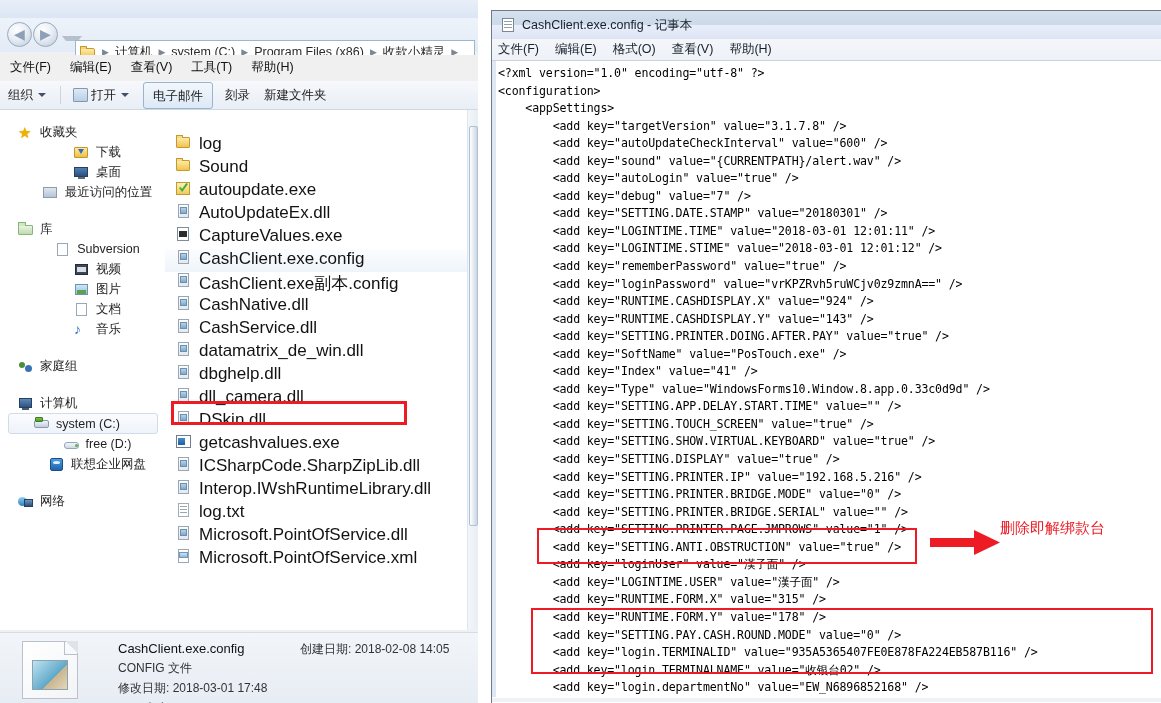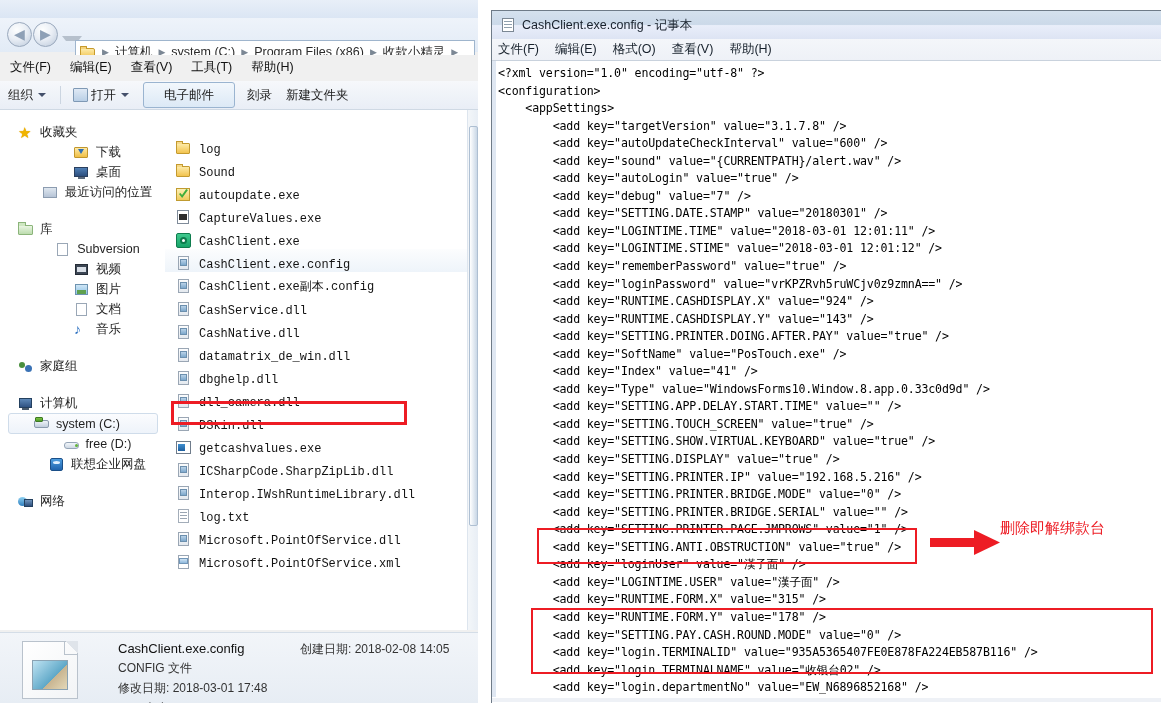--- a/index.html
+++ b/index.html
@@ -62,37 +62,37 @@
   .menubar{
     position:absolute;left:0;top:55px;width:478px;height:25px;
     background:#f0f0f0;display:flex;align-items:center;padding-left:10px;
   }
   .menuitem{font-size:12.5px;color:#111;margin-right:19px;white-space:nowrap;}
   
   .toolbar{
     position:absolute;left:0;top:81px;width:478px;height:28px;
     background:linear-gradient(to bottom,#f6f8fb,#e9eef6);
     border-bottom:1px solid #cfd9e4;
-    display:flex;align-items:center;padding-left:8px;font-family:Liberation Mono, monospace;
+    display:flex;align-items:center;padding-left:8px;
   }
   .tbitem{font-size:12.5px;color:#1b1b1b;margin-right:14px;display:flex;align-items:center;white-space:nowrap;}
   .tbcaret{
     display:inline-block;margin-left:5px;width:0;height:0;
     border-left:4px solid transparent;border-right:4px solid transparent;
     border-top:4px solid #44506b;
   }
   .tbsep{width:1px;height:18px;background:#cbd5e1;margin-right:12px;}
   .tb-open-ico{
     width:15px;height:14px;margin-right:3px;position:relative;flex:none;
     background:linear-gradient(to bottom,#dfe9f5,#b9cfe6);
     border:1px solid #7f99b5;box-sizing:border-box;border-radius:1px;
   }
   .tbbtn-active{
     border:1px solid #9ab4d0;background:linear-gradient(to bottom,#f2f7fc,#dce9f6);
-    border-radius:3px;padding:3px 20px;margin-right:12px;
+    border-radius:3px;padding:3px 9px;margin-right:12px;
   }
   
   .sidebar{
     position:absolute;left:0;top:110px;width:162px;height:520px;
     background:#ffffff;overflow:hidden;padding-top:12px;box-sizing:border-box;
   }
   .nav-grp{margin-bottom:4px;}
   .nav-row{
     display:flex;align-items:center;height:20px;padding-left:18px;font-size:12.5px;color:#1f1f1f;
     white-space:nowrap;box-sizing:border-box;
@@ -158,21 +158,21 @@
     position:absolute;left:0;top:0;width:313px;height:22px;
     background:linear-gradient(to bottom,#ffffff,#f6f9fc);
     border-bottom:1px solid #e2e9f0;box-sizing:border-box;
   }
   .colhdr .lbl{position:absolute;left:10px;top:3px;font-size:12.5px;color:#4a5564;}
   .sortarrow{
     position:absolute;left:128px;top:2px;width:0;height:0;
     border-left:5px solid transparent;border-right:5px solid transparent;border-bottom:5px solid #9ab6d4;
   }
   .flist{position:absolute;left:0;top:24px;width:303px;}
-  .frow{height:23px;display:flex;align-items:flex-end;padding-left:10px;font-size:12px;color:#121212;white-space:nowrap;font-family:Liberation Mono, monospace;}
+  .frow{height:23px;display:flex;align-items:flex-start;padding-left:10px;font-size:17px;color:#121212;white-space:nowrap;}
   .frow.sel{background:linear-gradient(to bottom,#fcfdfe,#eef4fa);}
   .fico{width:17px;height:17px;margin-right:7px;flex:none;position:relative;}
   
   .fi-folder:before{content:"";position:absolute;left:1px;top:3px;width:14px;height:11px;
     background:linear-gradient(to bottom,#fdeaa6,#f2c34e);border:1px solid #c49a2e;box-sizing:border-box;border-radius:1px;}
   .fi-folder:after{content:"";position:absolute;left:1px;top:1px;width:7px;height:3px;
     background:#f6d98a;border:1px solid #c49a2e;box-sizing:border-box;border-bottom:none;}
   .fi-dll:before{content:"";position:absolute;left:3px;top:1px;width:11px;height:14px;
     background:linear-gradient(to bottom,#fbfcfd,#e4e9ef);border:1px solid #9aa6b4;box-sizing:border-box;}
   .fi-dll:after{content:"";position:absolute;left:5px;top:4px;width:7px;height:7px;
@@ -450,42 +450,42 @@
         </div>
         <div class="frow">
           <span class="fico fi-folder"></span>
           <span>Sound</span>
         </div>
         <div class="frow">
           <span class="fico fi-exe-update"></span>
           <span>autoupdate.exe</span>
         </div>
         <div class="frow">
+          <span class="fico fi-dll"></span>
+          <span>AutoUpdateEx.dll</span>
+        </div>
+        <div class="frow">
           <span class="fico fi-exe-capture"></span>
           <span>CaptureValues.exe</span>
         </div>
-        <div class="frow">
-          <span class="fico fi-exe-green"></span>
-          <span>CashClient.exe</span>
-        </div>
         <div class="frow sel">
           <span class="fico fi-dll"></span>
           <span>CashClient.exe.config</span>
         </div>
         <div class="frow">
           <span class="fico fi-dll"></span>
           <span>CashClient.exe副本.config</span>
         </div>
         <div class="frow">
           <span class="fico fi-dll"></span>
+          <span>CashNative.dll</span>
+        </div>
+        <div class="frow">
+          <span class="fico fi-dll"></span>
           <span>CashService.dll</span>
-        </div>
-        <div class="frow">
-          <span class="fico fi-dll"></span>
-          <span>CashNative.dll</span>
         </div>
         <div class="frow">
           <span class="fico fi-dll"></span>
           <span>datamatrix_de_win.dll</span>
         </div>
         <div class="frow">
           <span class="fico fi-dll"></span>
           <span>dbghelp.dll</span>
         </div>
         <div class="frow">

